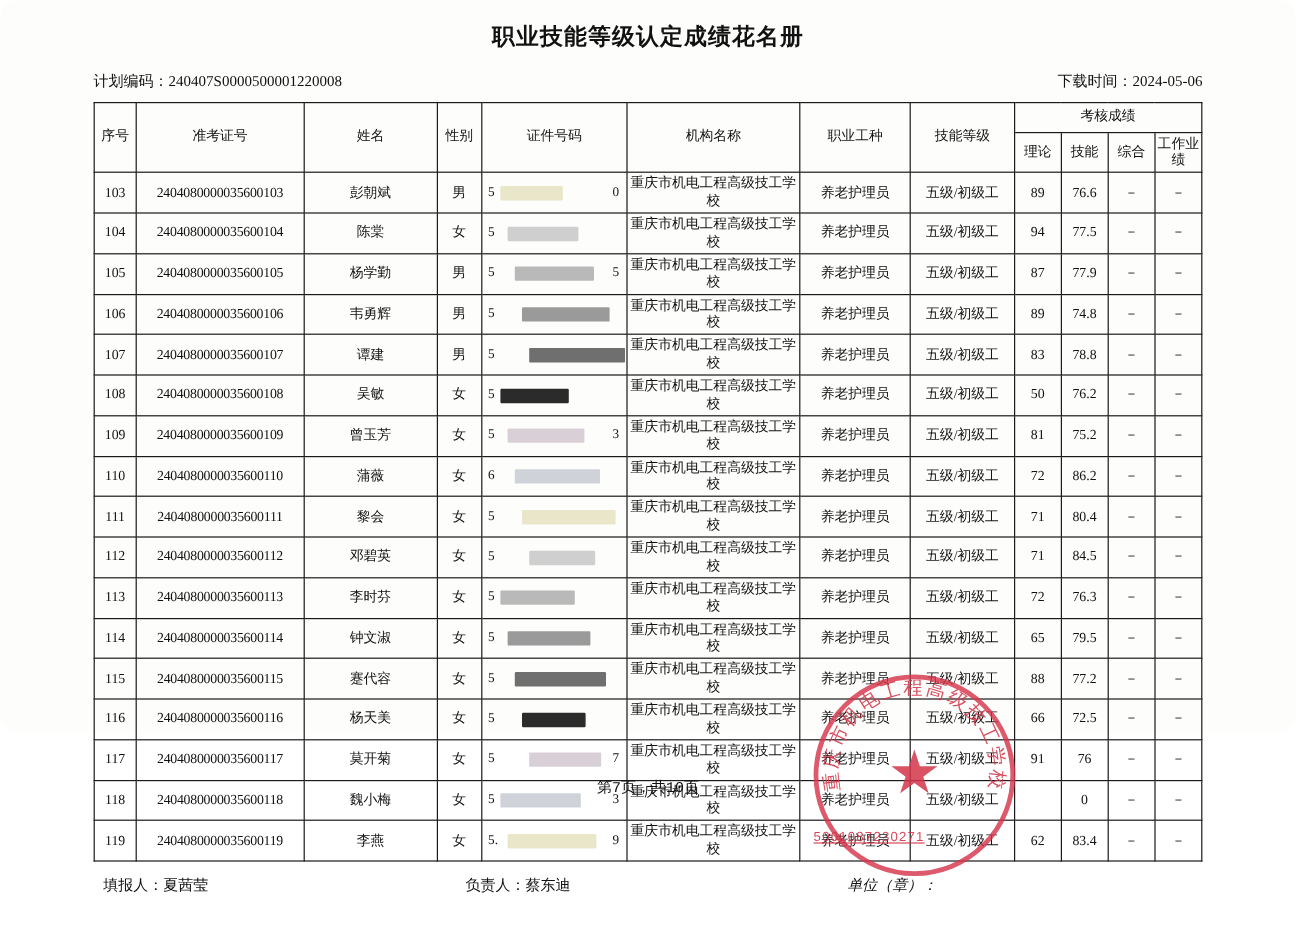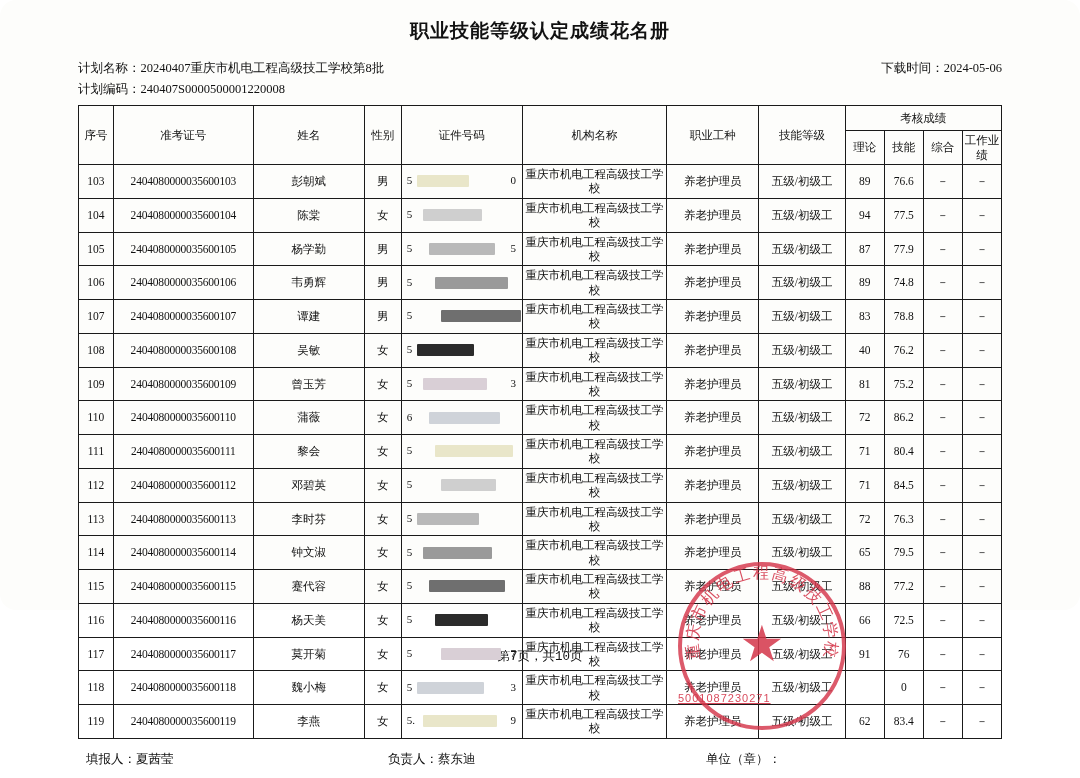--- a/index.html
+++ b/index.html
@@ -107,21 +107,21 @@
     border-radius: 1px;
   }
   .footer-row {
     margin: 12px 78px 0 78px;
     position: relative;
     font-size: 12.5px;
     font-family: "Liberation Serif", "DejaVu Serif", serif;
   }
   .f-left { position: absolute; left: 8px; top: 0; }
   .f-mid  { position: absolute; left: 310px; top: 0; }
-  .f-right{ position: absolute; left: 628px; top: 0; }
+  .f-right{ position: absolute; left: 628px; top: 0; font-style: italic; }
   .pageno {
     position: absolute;
     top: 648px;
     left: 0;
     width: 1080px;
     text-align: center;
     font-size: 12.5px;
     font-family: Liberation Mono, monospace;
   }
   
@@ -177,23 +177,20 @@
 </style>
 </head>
 <body>
 
 <div class="page">
 
   <div class="doc-title">职业技能等级认定成绩花名册</div>
 
   <div class="meta">
     <div class="meta-left">
-      <div>
-        <span>计划名称：</span><span>20240407重庆市机电工程高级技工学校第8批</span>
-      </div>
       <div>
         <span>计划编码：</span><span>240407S0000500001220008</span>
       </div>
     </div>
     <div class="meta-right">
       <div>
         <span>下载时间：</span><span>2024-05-06</span>
       </div>
     </div>
   </div>
@@ -317,21 +314,21 @@
           <td class="row-h seq">108</td>
           <td class="row-h admit">2404080000035600108</td>
           <td class="row-h name">吴敏</td>
           <td class="row-h sex">女</td>
           <td class="row-h">
             <span class="idwrap"><span class="redact" style="left: 14px; width: 57px; background: rgb(43, 43, 43);"></span><span class="pre">5</span><span class="post"></span></span>
           </td>
           <td class="row-h org">重庆市机电工程高级技工学校</td>
           <td class="row-h job">养老护理员</td>
           <td class="row-h level">五级/初级工</td>
-          <td class="row-h ">40</td>
+          <td class="row-h ">50</td>
           <td class="row-h ">76.2</td>
           <td class="row-h ">－</td>
           <td class="row-h ">－</td>
         </tr>
         <tr>
           <td class="row-h seq">109</td>
           <td class="row-h admit">2404080000035600109</td>
           <td class="row-h name">曾玉芳</td>
           <td class="row-h sex">女</td>
           <td class="row-h">

